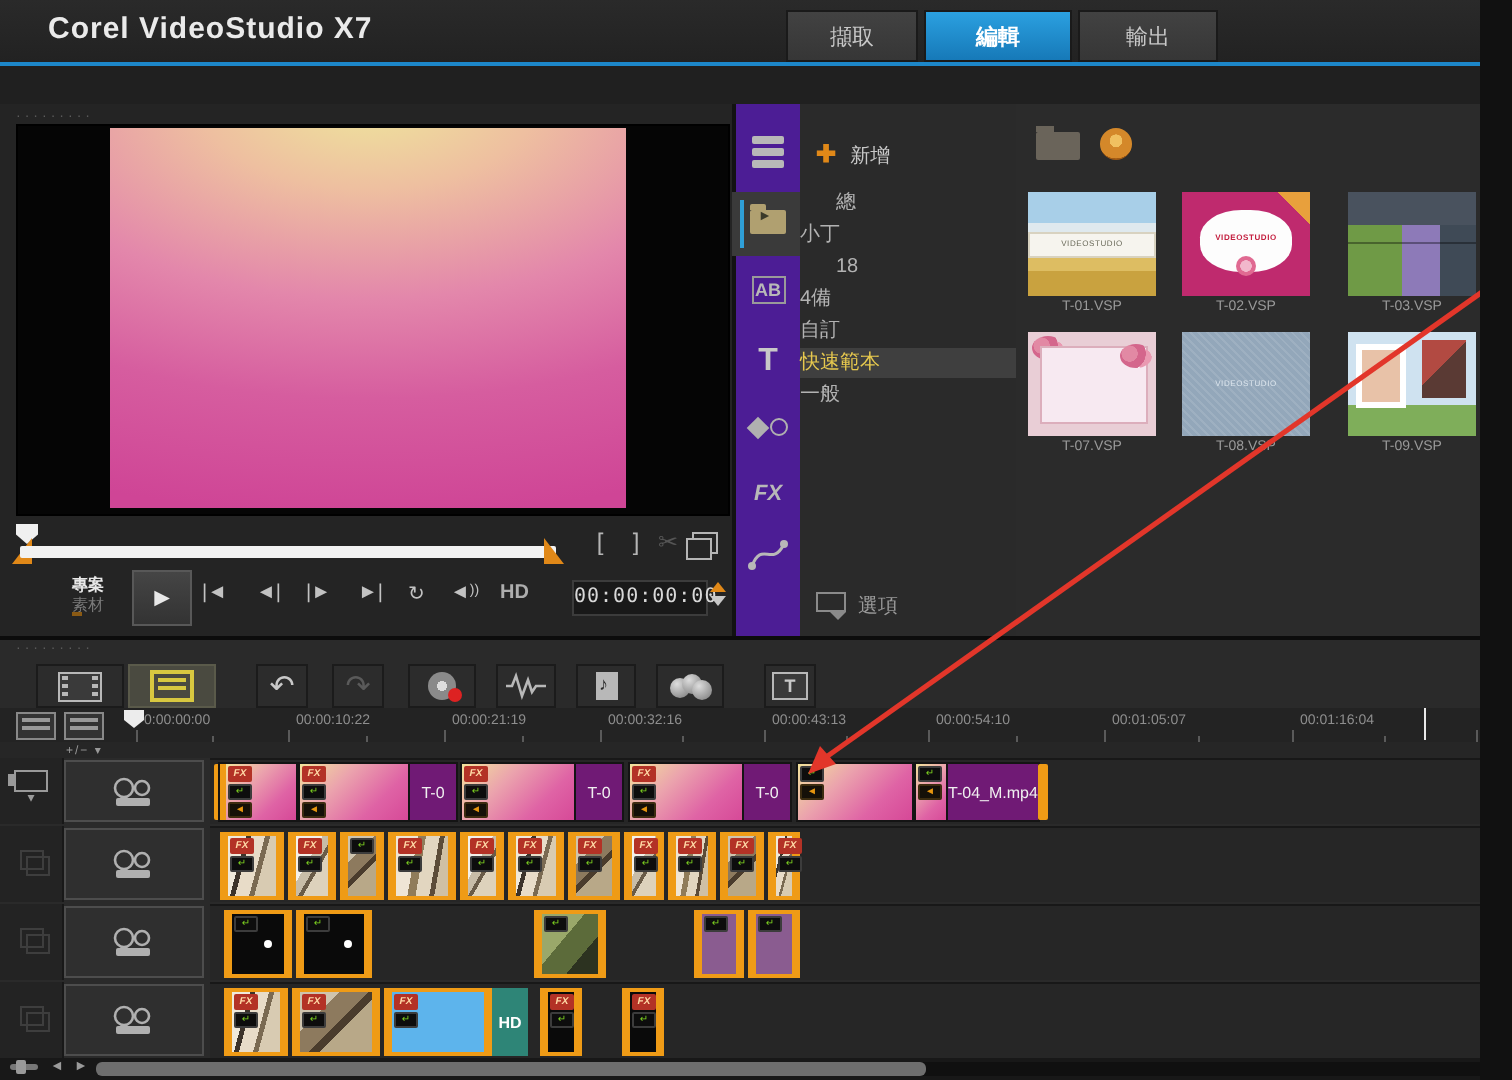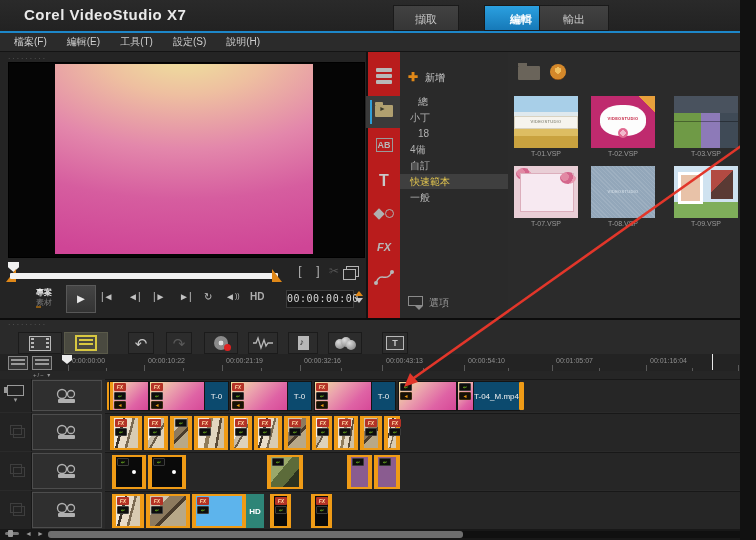--- a/index.html
+++ b/index.html
@@ -42,36 +42,36 @@
   .tpb{position:absolute;top:239px;font-size:10px;color:#c2c2c2;white-space:nowrap;}
   .tpb.vol:after{content:"))";font-size:7px;position:relative;top:-2px;color:#c2c2c2;}
   .hdlab{position:absolute;left:250px;top:239px;font-size:10px;font-weight:bold;color:#adadad;}
   .tcbox{position:absolute;left:286px;top:238px;width:66px;height:16px;background:#191919;border:1px solid #3c3c3c;
          font-family:"DejaVu Sans Mono",monospace;font-size:10px;color:#d8d8d8;text-align:center;line-height:16px;letter-spacing:.5px;}
   .steppers{position:absolute;left:355px;top:239px;}
   .steppers .up{width:0;height:0;border-left:4px solid transparent;border-right:4px solid transparent;border-bottom:5px solid #e08818;margin-bottom:2px;}
   .steppers .dn{width:0;height:0;border-left:4px solid transparent;border-right:4px solid transparent;border-top:5px solid #c8c8c8;}
   
   .lib{position:absolute;left:368px;top:52px;width:388px;height:266px;background:#2a2a2a;}
-  .ltools{position:absolute;left:0;top:0;width:32px;height:266px;background:#b91c1c;}
+  .ltools{position:absolute;left:0;top:0;width:32px;height:266px;background:#4c1d95;}
   .ltool{position:absolute;left:4px;width:24px;height:24px;color:#b8b8b8;text-align:center;}
   .ltool.sel{background:#3a3a3a;box-shadow:0 0 0 4px #3a3a3a;border-left:2px solid #2f9fd8;margin-left:-2px;}
   .lt-media i{display:block;width:16px;height:4px;background:#b8b8b8;margin:2px auto;border-radius:1px;}
   .lt-ab{font-size:9px;font-weight:bold;border:1px solid #9a9a9a;padding:0 1px;line-height:12px;display:inline-block;margin-top:4px;}
   .lt-T{font-size:16px;font-weight:bold;color:#c8c8c8;line-height:22px;}
   .lt-fx{font-size:11px;font-style:italic;font-weight:bold;line-height:22px;}
   .lt-folder{position:relative;display:block;width:18px;height:12px;background:#b0a070;margin:5px auto 0;border-radius:1px;}
   .lt-folder:before{content:"";position:absolute;left:0;top:-3px;width:8px;height:3px;background:#b0a070;border-radius:1px 1px 0 0;}
   .lt-folder:after{content:"►";position:absolute;left:4px;top:0px;font-size:7px;color:#3a3a2a;}
   .lt-gr b{display:inline-block;width:8px;height:8px;background:#b0b0b0;transform:rotate(45deg);margin-top:6px;}
   .lt-gr i{display:inline-block;width:7px;height:7px;border:1px solid #b0b0b0;border-radius:50%;margin-left:2px;}
   .lnav{position:absolute;left:32px;top:0;width:108px;height:266px;background:#2a2a2a;border-right:1px solid #1c1c1c;}
   .addrow{position:absolute;left:8px;top:18px;font-size:10px;color:#c8c8c8;}
   .addrow .plus{color:#e08818;font-weight:bold;font-size:12px;margin-right:7px;}
-  .nitem{position:absolute;left:0;width:108px;height:15px;line-height:15px;font-size:10px;color:#b2b2b2;padding-left:10px;box-sizing:border-box;white-space:nowrap;}
+  .nitem{position:absolute;left:0;width:108px;height:15px;line-height:15px;font-size:10px;color:#b2b2b2;box-sizing:border-box;white-space:nowrap;}
   .nitem.ind{padding-left:18px;}
   .nitem.sel{background:#3f3f3f;color:#e6c84e;}
   .optrow{position:absolute;left:8px;top:244px;font-size:10px;color:#9a9a9a;}
   .optico{display:inline-block;width:13px;height:8px;border:1px solid #8a8a8a;position:relative;margin-right:6px;}
   .optico:after{content:"";position:absolute;right:-1px;bottom:-5px;border-left:4px solid transparent;border-right:4px solid transparent;border-top:4px solid #8a8a8a;}
   .collapse{position:absolute;left:133px;top:246px;font-size:8px;color:#777;}
   .gal{position:absolute;left:140px;top:0;width:248px;height:266px;background:#2b2b2b;}
   .folderico{position:absolute;left:10px;top:14px;width:22px;height:14px;background:#6a645a;border-radius:1px;}
   .folderico:before{content:"";position:absolute;left:0;top:-3px;width:9px;height:3px;background:#6a645a;}
   .badgeico{position:absolute;left:42px;top:12px;width:16px;height:16px;border-radius:50%;
@@ -137,21 +137,21 @@
   .lane{position:absolute;left:105px;top:0;bottom:1px;right:0;background:#262626;border-top:1px solid #181818;}
   .cam{width:15px;height:9px;border:1px solid #9a9a9a;position:relative;margin:6px auto 1px;}
   .cam:before{content:"";position:absolute;left:-4px;top:1px;width:3px;height:6px;background:#9a9a9a;}
   .caret{text-align:center;font-size:7px;color:#9a9a9a;line-height:6px;}
   .mini{width:10px;height:8px;border:1px solid #555;margin:12px auto;opacity:.55;position:relative;}
   .mini:before{content:"";position:absolute;left:2px;top:2px;width:10px;height:8px;border:1px solid #555;}
   .reel svg{display:block;}
   .clip{position:absolute;top:2px;box-sizing:border-box;}
   .k-pink{background:linear-gradient(135deg,#f2e39b 0%,#eba3ad 35%,#df63a5 70%,#d64897 100%);outline:1px solid #141414;}
   .k-pink.first{border-left:3px solid #ef9b16;}
-  .k-teal{background:#0c4a6e;outline:1px solid #141414;color:#f0f0f0;font-size:8px;display:flex;align-items:center;justify-content:center;white-space:nowrap;overflow:hidden;}
+  .k-teal{background:#701a75;outline:1px solid #141414;color:#f0f0f0;font-size:8px;display:flex;align-items:center;justify-content:center;white-space:nowrap;overflow:hidden;}
   .k-handle{background:#ef9b16;border-radius:1px;}
   .bordered{border:2px solid #ef9b16;border-left-width:4px;border-right-width:4px;}
   .k-photo1{background:linear-gradient(105deg,#efe9db 0 28%,#3c332a 28% 36%,#e8dcc8 36% 58%,#7a6a52 58% 66%,#d8cbb2 66%);}
   .k-photo2{background:linear-gradient(120deg,#f4f1ea 0 40%,#c8bda8 40% 55%,#6a5c48 55% 62%,#ddd2bc 62%);}
   .k-photo3{background:linear-gradient(135deg,#cfc4ae 0 30%,#8d7a5e 30% 52%,#4a3c2c 52% 60%,#b8a888 60%);}
   .k-photo4{background:linear-gradient(100deg,#efe5d5 0 35%,#907c5a 35% 48%,#e2d6c0 48% 70%,#5c4c38 70% 78%,#cfc0a4 78%);}
   .k-black{background:#0a0a0a;}
   .k-purple{background:#8a5c90;}
   .k-blue{background:#5db4ec;}
   .k-pgreen{background:linear-gradient(130deg,#9aa86a 0 40%,#5c6b3a 40% 70%,#2c3220 70%);}
@@ -172,32 +172,25 @@
 </style>
 </head>
 <body>
 
 <div id="app">
 
   <div class="titlebar">
     <div class="title">Corel VideoStudio X7</div>
     <div id="tabs">
         <div class="tab" style="left: 393px; width: 66px;">擷取</div>
-        <div class="tab active" style="left: 484px; width: 74px;">編輯</div>
+        <div class="tab active" style="left: 462px; width: 74px;">編輯</div>
         <div class="tab" style="left: 539px; width: 70px;">輸出</div>
       </div>
   </div>
   <div class="bluebar"></div>
-  <div class="menubar" id="menubar">
-      <div class="mitem">檔案(F)</div>
-      <div class="mitem">編輯(E)</div>
-      <div class="mitem">工具(T)</div>
-      <div class="mitem">設定(S)</div>
-      <div class="mitem">說明(H)</div>
-    </div>
 
   <div class="pv">
     <div class="dots" style="left:8px;top:4px;">·········</div>
     <div class="video">
       <div class="vimg"></div>
     </div>
     <div class="phmark"></div>
     <div class="handleL"></div>
     <div class="scrubbar"></div>
     <div class="handleR"></div>

